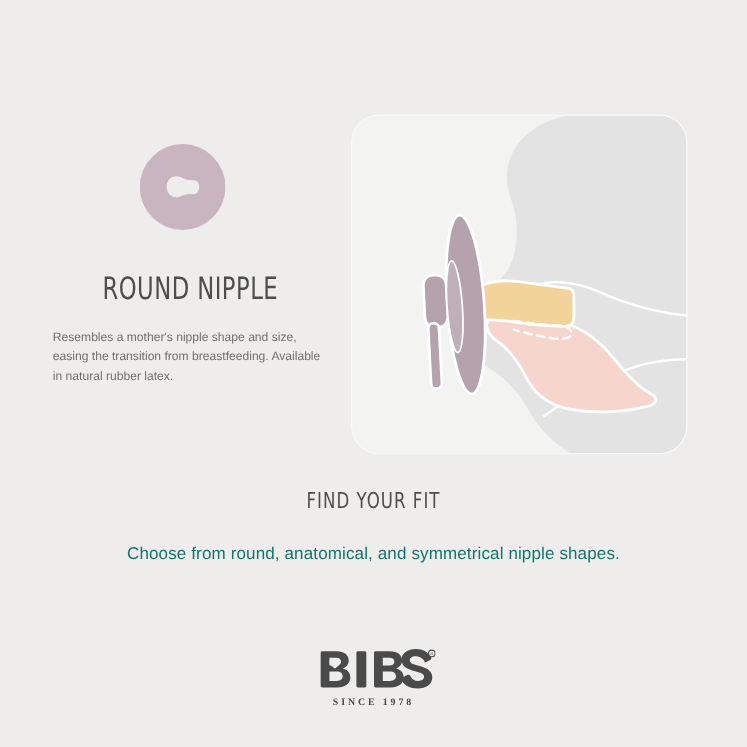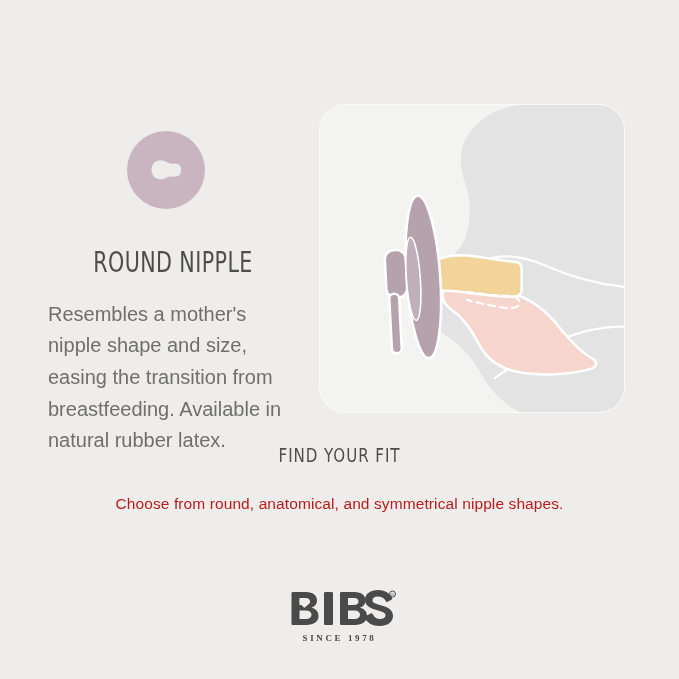--- a/index.html
+++ b/index.html
@@ -68,21 +68,21 @@
     text-align: center;
     line-height: 1.1;
     transform: scaleX(0.82);
     transform-origin: center center;
     white-space: nowrap;
   }
 
   .feature-desc {
     margin: 20px 0 0 0;
     padding: 0;
-    font-size: 20px;
+    font-size: 11px;
     line-height: 1.58;
     color: #6f6f6f;
     text-align: left;
     font-weight: 400;
   }
 
   
   .illustration-panel {
     position: absolute;
     left: 319px;
@@ -121,21 +121,21 @@
     color: #4d4d4d;
     transform: scaleX(0.84);
     transform-origin: center center;
     line-height: 1.2;
   }
 
   .find-fit-sub {
     margin: 28px 0 0 0;
     padding: 0;
     font-size: 15.5px;
-    color: #b91c1c;
+    color: #0f766e;
     font-weight: 400;
     letter-spacing: 0.1px;
   }
 
   
   .logo-block {
     position: absolute;
     left: 0;
     top: 588px;
     width: 679px;

